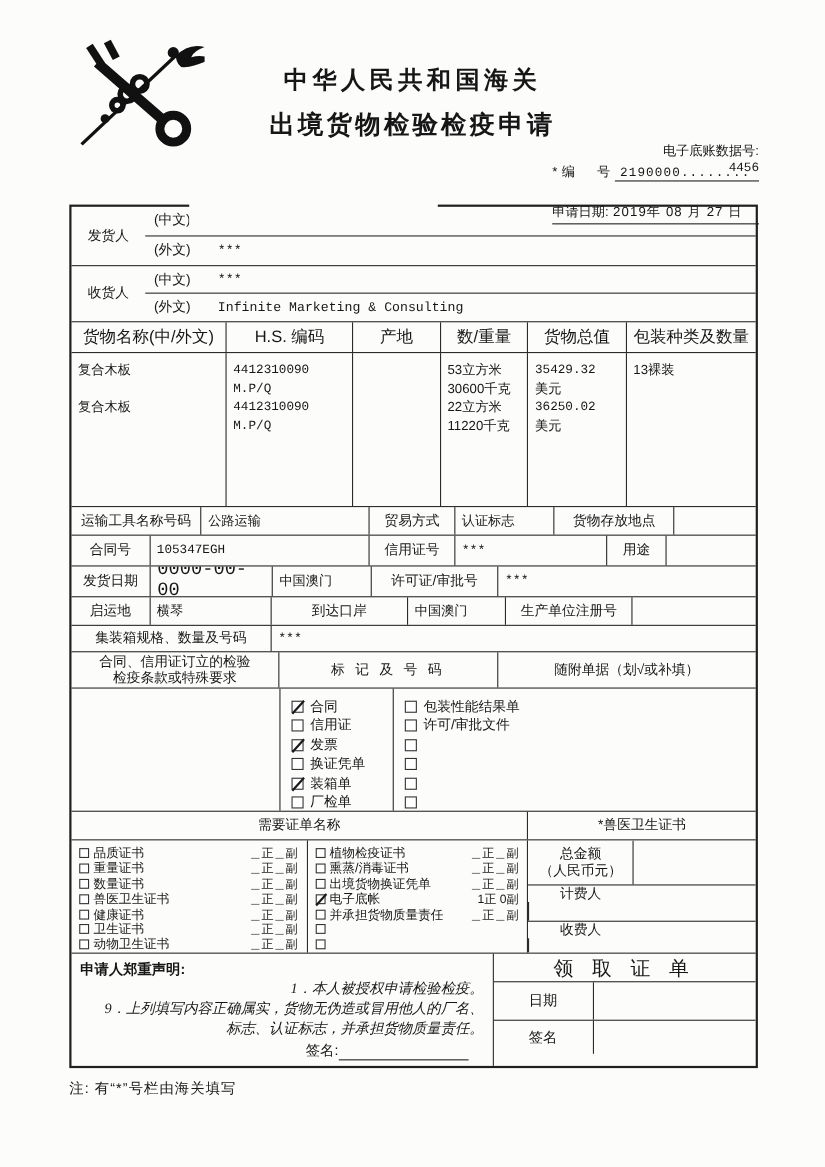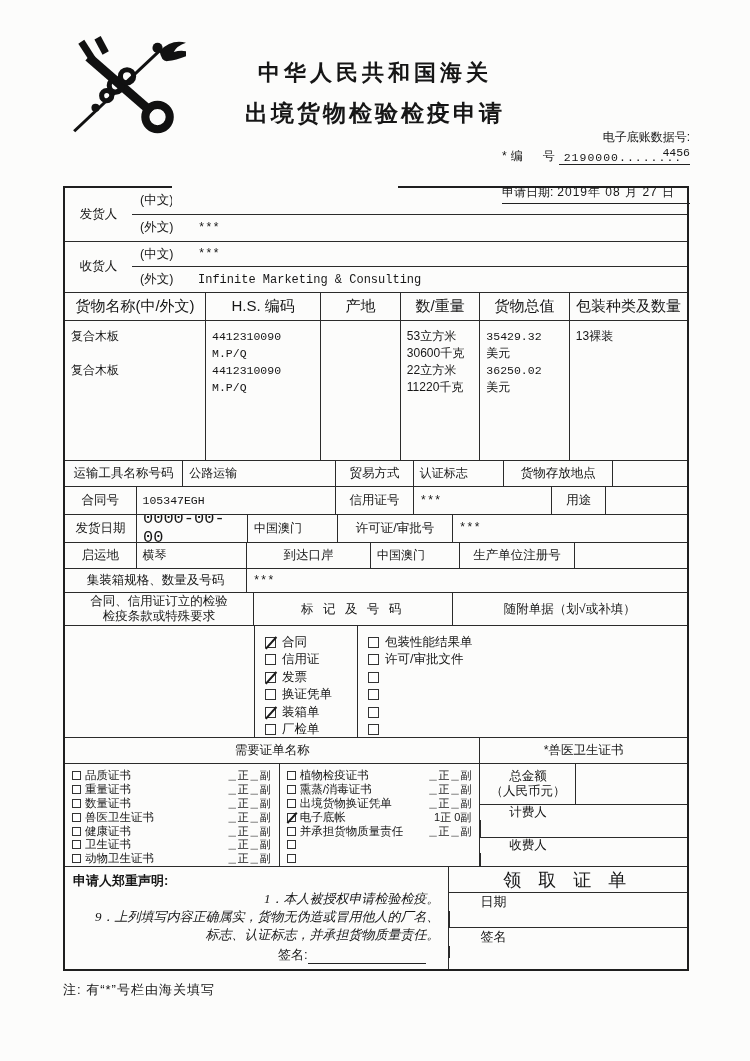--- a/index.html
+++ b/index.html
@@ -70,21 +70,21 @@
   .feeval { flex:1; border-left:1.5px solid #2b2b2b; }
 
   .decl { display:block; padding:5px 8px; }
   .dtitle { font-size:13px; font-weight:700; }
   .dline { font-size:13px; line-height:18px; text-indent:14px;
     font-family:"Liberation Serif","DejaVu Serif",serif; font-style:italic;text-align:right; }
   .dsign { margin-top:2px; padding-left:205px; font-size:13px; display:flex; align-items:flex-end; }
   .signline { display:inline-block; width:118px; border-bottom:1.5px solid #222; height:13px; }
   .pickup { display:block; padding:0; }
   .pkhead { font-size:18px; letter-spacing:6px; }
-  .pkrow { display:flex; width:100%; border-top:1.5px solid #2b2b2b;flex-direction:column; }
+  .pkrow { display:flex; width:100%; border-top:1.5px solid #2b2b2b; }
   .pklab { width:90px; flex:none; font-size:13px; }
   .pkval { flex:1; border-left:1.5px solid #2b2b2b; }
 
   .footnote { position:absolute; left:63px; top:981px; font-size:13px; letter-spacing:1px; }
   .redact { position:absolute; left:172px; top:176px; width:226px; height:34px; background:#fcfcfb; z-index:3; }
 </style>
 </head>
 <body>
 
 <div class="page">

